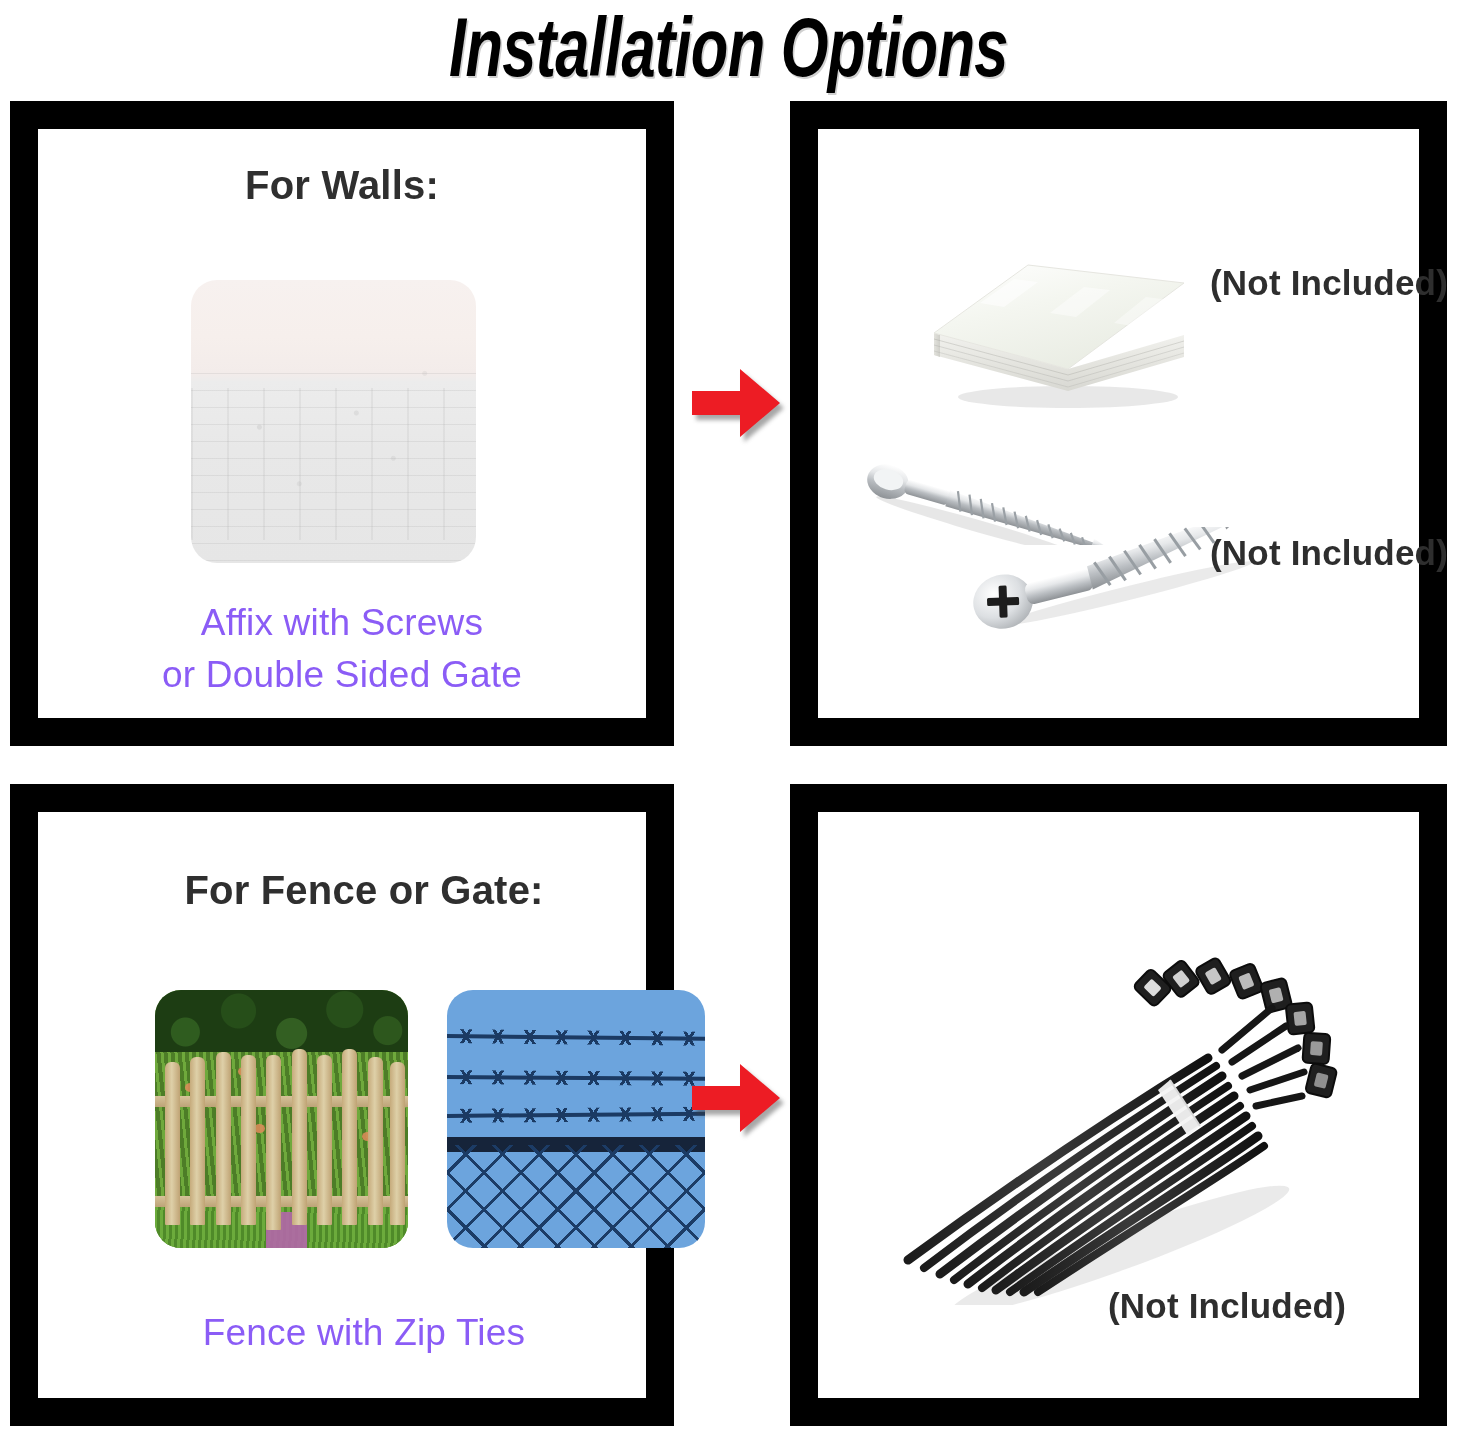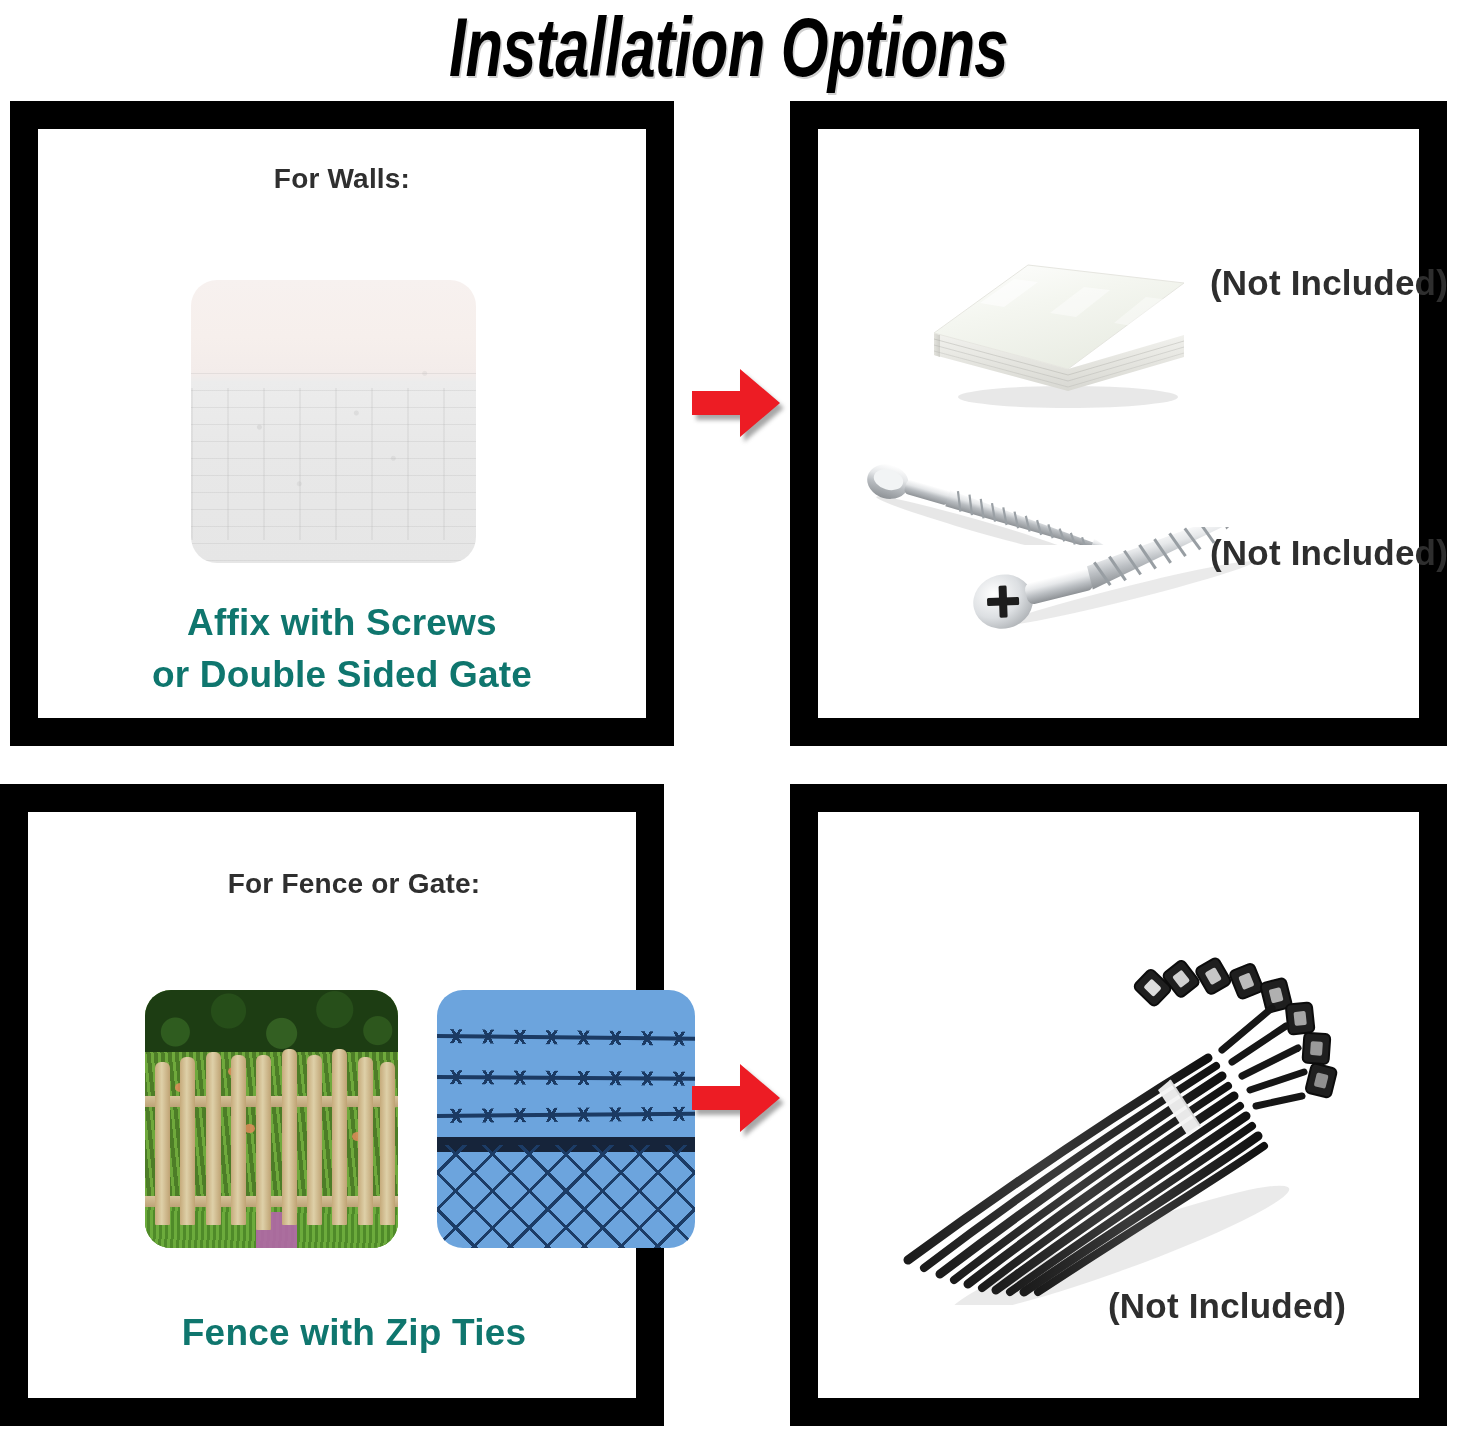--- a/index.html
+++ b/index.html
@@ -42,47 +42,47 @@
 
   
   .panel {
     position: absolute;
     background: #ffffff;
     border: 28px solid #000000;
     box-sizing: border-box;
   }
   #panel-walls      { left: 10px;  top: 101px;  width: 664px; height: 645px; }
   #panel-wall-hw    { left: 790px; top: 101px;  width: 657px; height: 645px; }
-  #panel-fence      { left: 0;  top: 784px;  width: 664px; height: 642px; padding-left: 44px; }
+  #panel-fence      { left: 10px;  top: 784px;  width: 664px; height: 642px; padding-left: 44px; }
   #panel-fence-hw   { left: 790px; top: 784px;  width: 657px; height: 642px; }
 
   .panel-inner {
     position: relative;
     width: 100%;
     height: 100%;
   }
 
   
   .heading {
     position: absolute;
     width: 100%;
     text-align: center;
     font-weight: 700;
-    font-size: 28px;
+    font-size: 40px;
     color: #2f2f2f;
     letter-spacing: 0.2px;
   }
   .caption {
     position: absolute;
     width: 100%;
     text-align: center;
-    font-weight: 700;
+    font-weight: 400;
     font-size: 37px;
     line-height: 52px;
-    color: #0f766e;
+    color: #8b5cf6;
     letter-spacing: 0.2px;
   }
   .note {
     position: absolute;
     font-weight: 700;
     font-size: 35px;
     color: #2e2e2e;
     white-space: nowrap;
     letter-spacing: 0.2px;
   }

